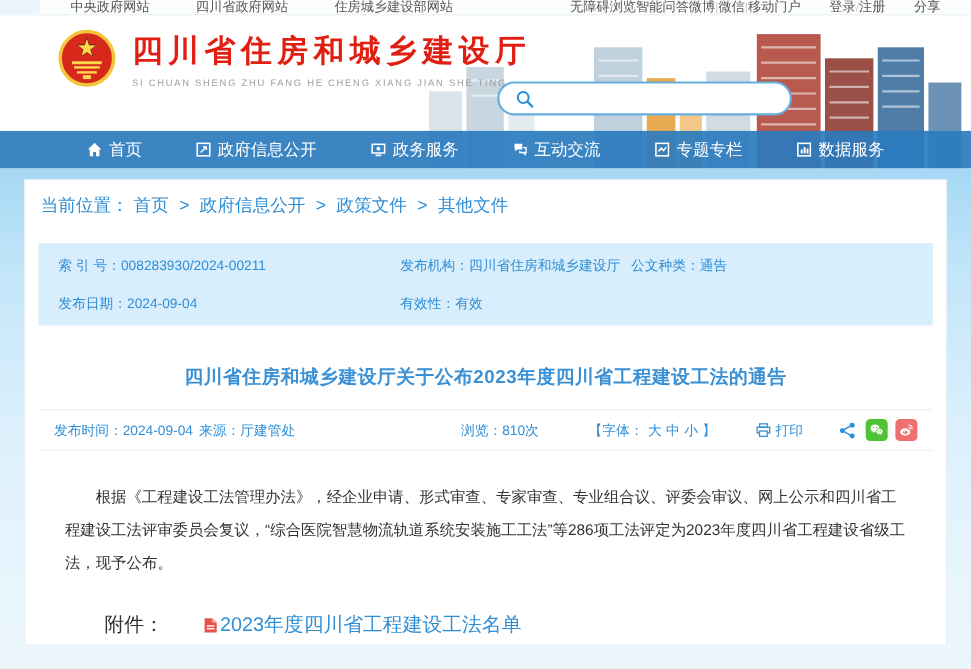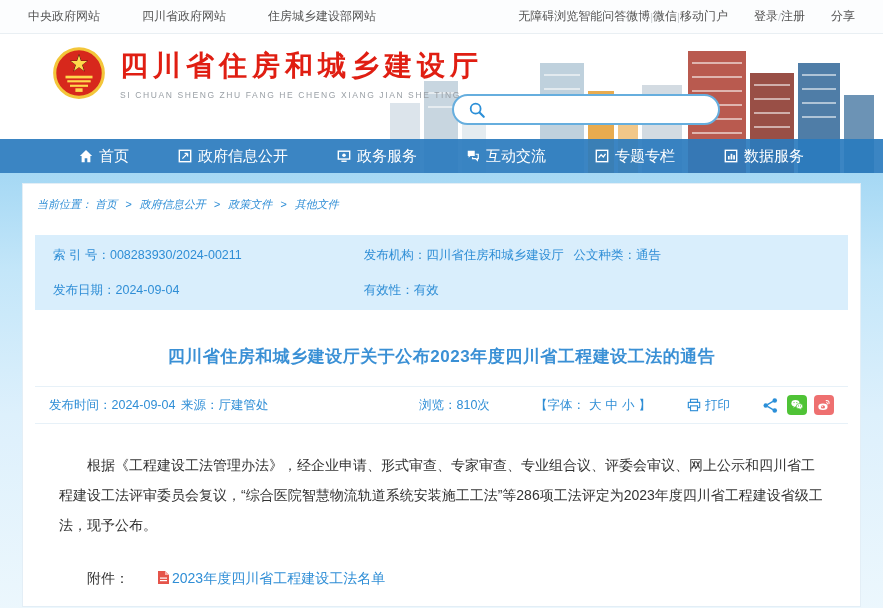--- a/index.html
+++ b/index.html
@@ -1,22 +1,22 @@
 <!DOCTYPE html>
 <html><head>
 <meta charset="utf-8">
 <style>
   * { margin:0; padding:0; box-sizing:border-box; }
   html,body { width:883px; height:608px; overflow:hidden; }
   body { font-family:"Liberation Sans","DejaVu Sans",sans-serif; background:#eaf5fc; }
 
   
-  .topbar { height:34px; background:#fcfdfe; border-bottom:1px solid #e9eff3;
+  .topbar { height:14px; background:#fcfdfe; border-bottom:1px solid #e9eff3;
             display:flex; align-items:center; justify-content:space-between;
-            padding:0 28px; font-size:12px; color:#555; }
+            padding:0 28px; font-size:12px; color:#555;margin-left:36px; }
   .topbar a, .tlink { color:#555; text-decoration:none; cursor:pointer; }
   .topbar-left { display:flex; gap:42px; }
   .topbar-right { display:flex; align-items:center; }
   .sep { color:#c9ced2; font-size:11px; }
   .gap-l { margin-left:26px; }
 
   
   .hero { position:relative; background:#fff; height:139px; }
   .buildings { position:absolute; left:0; bottom:0; z-index:0; pointer-events:none; }
   .header-row { position:relative; z-index:2; height:105px; }
@@ -40,21 +40,21 @@
   .nav-item { display:flex; align-items:center; gap:6px; color:#fff; font-size:15px;
               cursor:pointer; white-space:nowrap; }
   .nav-item svg { flex:none; }
 
   
   .page-bg { height:439px;
              background:linear-gradient(180deg,#a5d8f4 0%,#c3e6f9 22%,#ddf0fc 55%,#ecf7fd 100%);
              padding:10px 22px 0; }
   .card { background:#fff; border:1px solid #e3eef6; height:424px; position:relative; }
 
-  .breadcrumb { padding:13px 14px 12px; font-size:11px; color:#2f8ed6;font-style:italic; }
+  .breadcrumb { padding:13px 14px 12px; font-size:16px; color:#2f8ed6; }
   .breadcrumb .crumb { color:#2f8ed6; cursor:pointer; }
   .bsep { margin:0 5px; }
 
   .info-box { margin:11px 12px; background:#d9eefc; padding:12px 18px 11px;
               font-size:12.5px; color:#2f8ed6; display:grid;
               grid-template-columns:40% 27% 33%; row-gap:18px; }
 
   .article-title { text-align:center; color:#3a90d5; font-size:17px; font-weight:bold;
                    padding:24px 40px 18px; letter-spacing:0.5px; }
 
@@ -67,21 +67,21 @@
   .print-btn { display:flex; align-items:center; gap:4px; cursor:pointer; color:#2f8ed6; }
   .share-group { margin-left:auto; display:flex; align-items:center; gap:7px; }
   .share-chip { width:20px; height:20px; border-radius:4px; display:flex;
                 align-items:center; justify-content:center; cursor:pointer; }
   .chip-share { background:transparent; }
   .chip-wechat { background:#4fc336; }
   .chip-weibo { background:#ee7070; }
 
   .article-body { padding:26px 36px 0; font-size:14px; color:#333; line-height:2.15;
                   text-indent:2em; }
-  .attachment { padding:30px 36px 0; font-size:14px; color:#333; text-indent:2em; }
+  .attachment { padding:30px 36px 0; font-size:18px; color:#333; text-indent:2em; }
   .attach-link { color:#2f8ed6; cursor:pointer; text-decoration:none; }
   .attach-ico { display:inline-block; vertical-align:-2px; margin-right:2px; }
 </style>
 </head>
 <body>
 
 <div class="topbar">
   <div class="topbar-left">
     <span class="tlink">中央政府网站</span>
     <span class="tlink">四川省政府网站</span>

